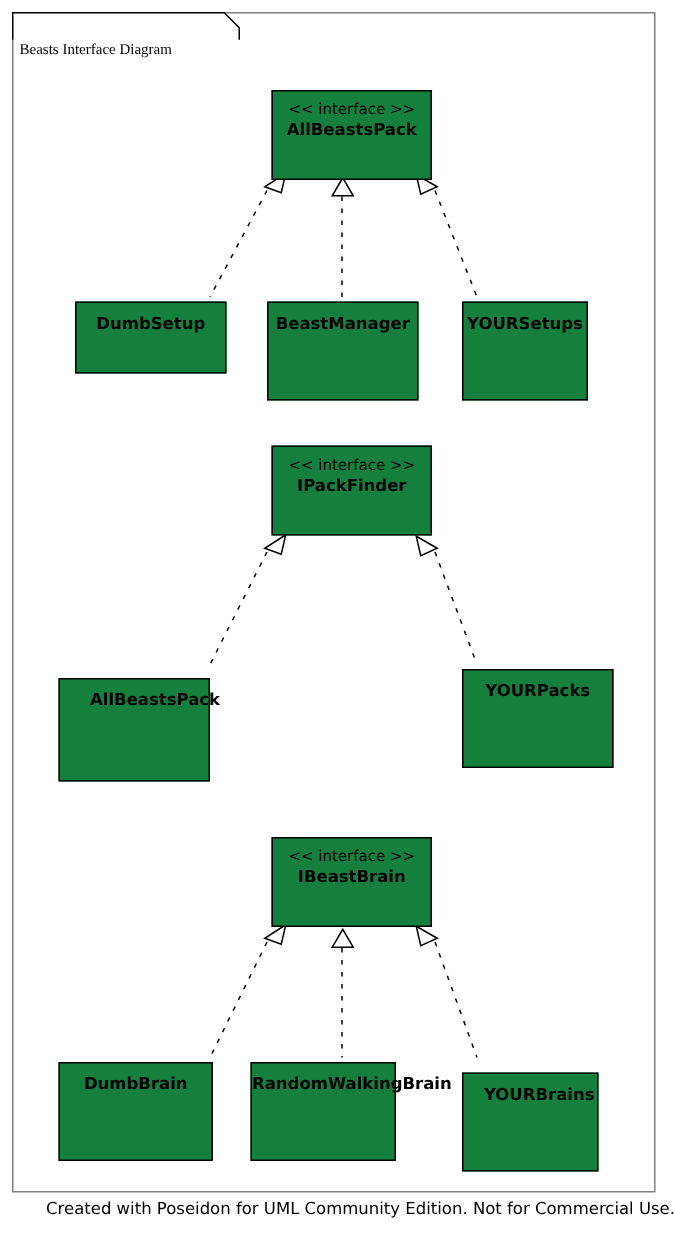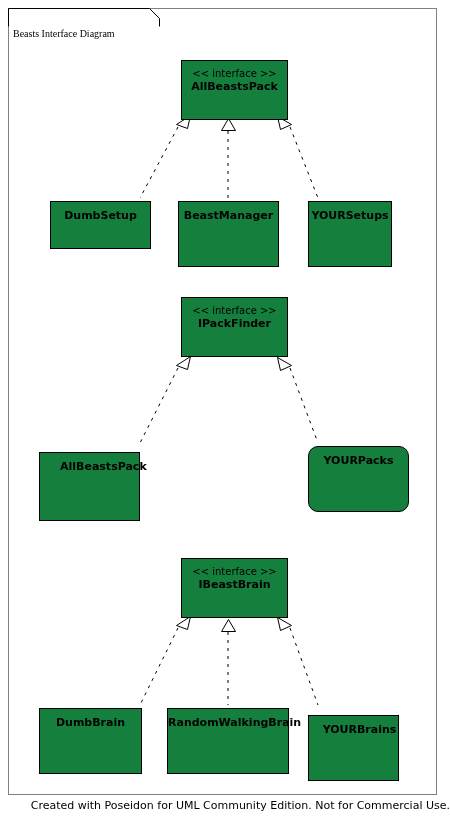--- a/index.html
+++ b/index.html
@@ -180,34 +180,34 @@
 
 <div class="uml-box interface-box" style="left:181px; top:297px; width:107px; height:60px;">
   <span class="stereotype">&lt;&lt; interface &gt;&gt;</span>
   <span class="box-name">IPackFinder</span>
 </div>
 
 <div class="uml-box class-box" style="left:39px; top:452px; width:101px; height:69px;padding-left:20px;">
   <span class="box-name">AllBeastsPack</span>
 </div>
 
-<div class="uml-box class-box" style="left:308px; top:446px; width:101px; height:66px;border-radius:10px;">
+<div class="uml-box class-box" style="left:308px; top:446px; width:101px; height:66px;">
   <span class="box-name">YOURPacks</span>
 </div>
 
 <div class="uml-box interface-box" style="left:181px; top:558px; width:107px; height:60px;">
   <span class="stereotype">&lt;&lt; interface &gt;&gt;</span>
   <span class="box-name">IBeastBrain</span>
 </div>
 
 <div class="uml-box class-box" style="left:39px; top:708px; width:103px; height:66px;">
   <span class="box-name">DumbBrain</span>
 </div>
 
-<div class="uml-box class-box" style="left:167px; top:708px; width:122px; height:66px;">
+<div class="uml-box class-box" style="left:167px; top:708px; width:97px; height:66px;">
   <span class="box-name">RandomWalkingBrain</span>
 </div>
 
 <div class="uml-box class-box" style="left:308px; top:715px; width:91px; height:66px;padding-left:12px;">
   <span class="box-name">YOURBrains</span>
 </div>
 
 <div id="footer-text">Created with Poseidon for UML Community Edition. Not for Commercial Use.</div>
 
 </body></html>

